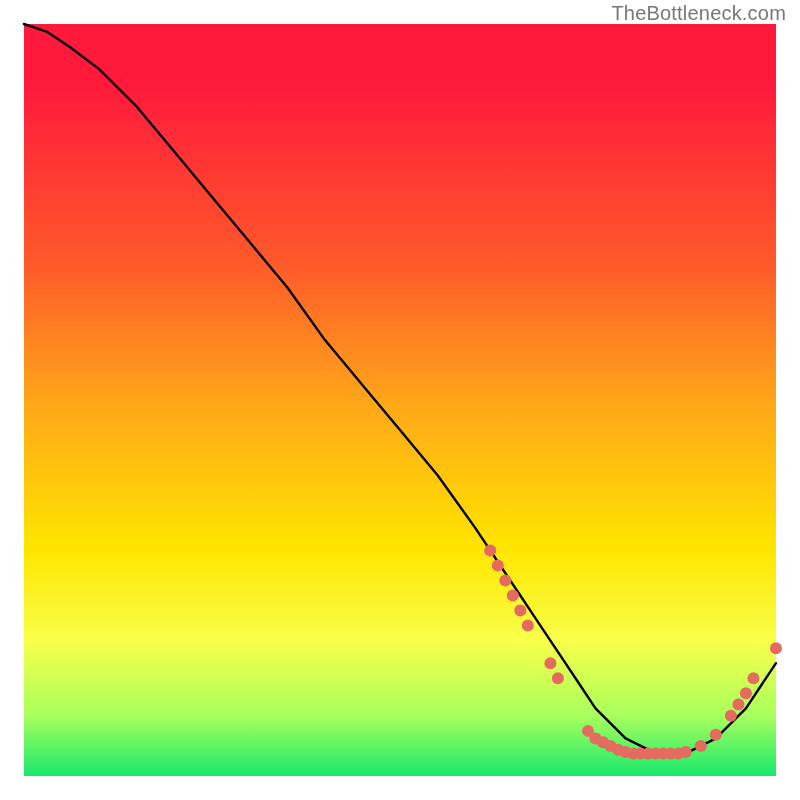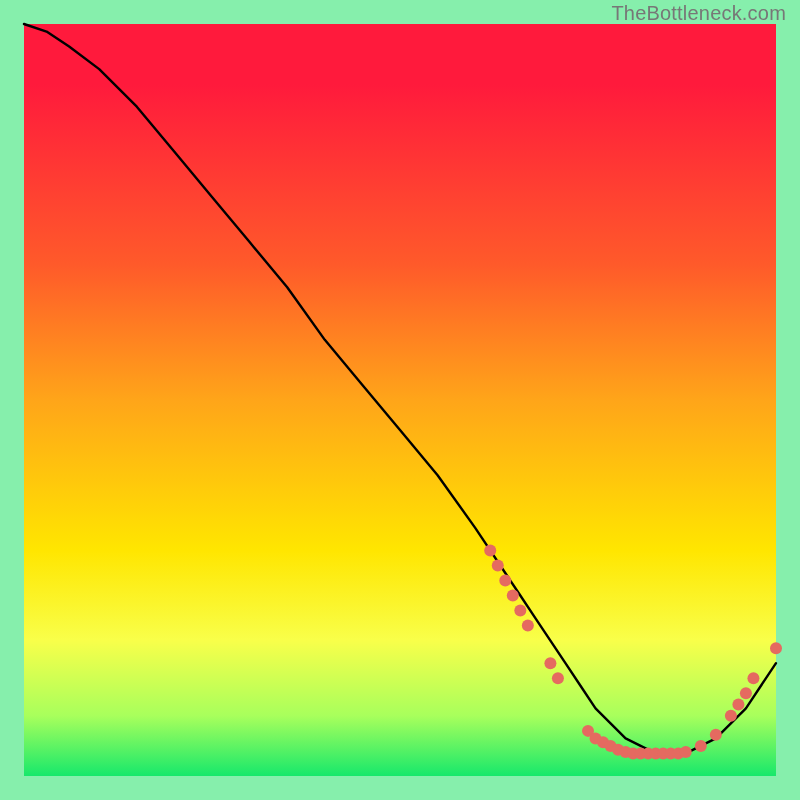--- a/index.html
+++ b/index.html
@@ -8,21 +8,21 @@
     width: 800px;
     height: 800px;
     background: #000;
     overflow: hidden;
     font-family: Arial, Helvetica, sans-serif;
   }
   .stage {
     position: relative;
     width: 800px;
     height: 800px;
-    background: #86efac;
+    background: #ffffff;
   }
   .watermark {
     position: absolute;
     top: 2px;
     right: 14px;
     color: #777;
     font-size: 20px;
     letter-spacing: 0.2px;
     user-select: none;
   }

